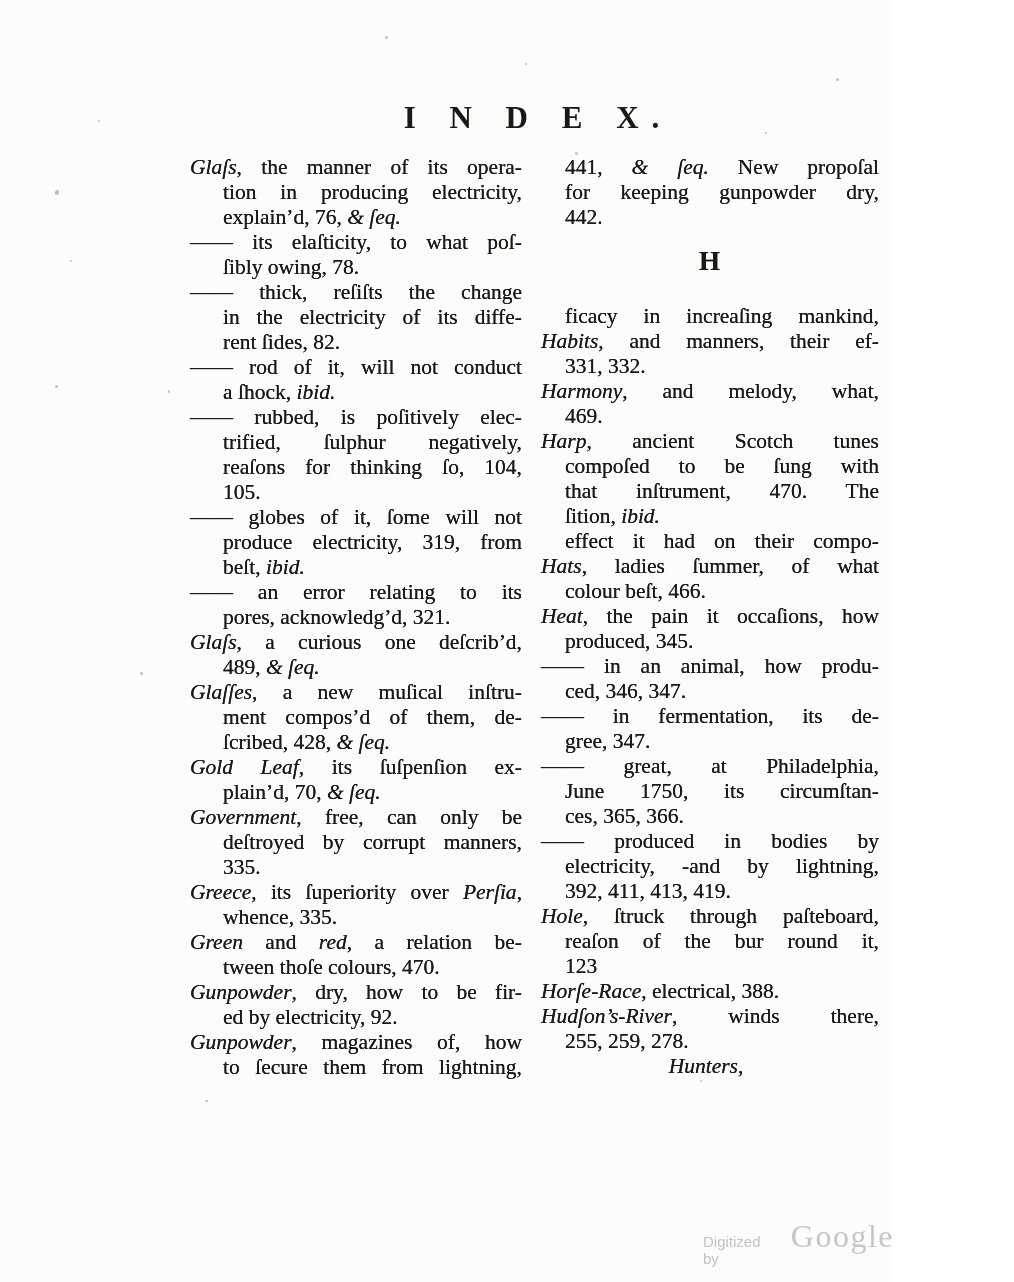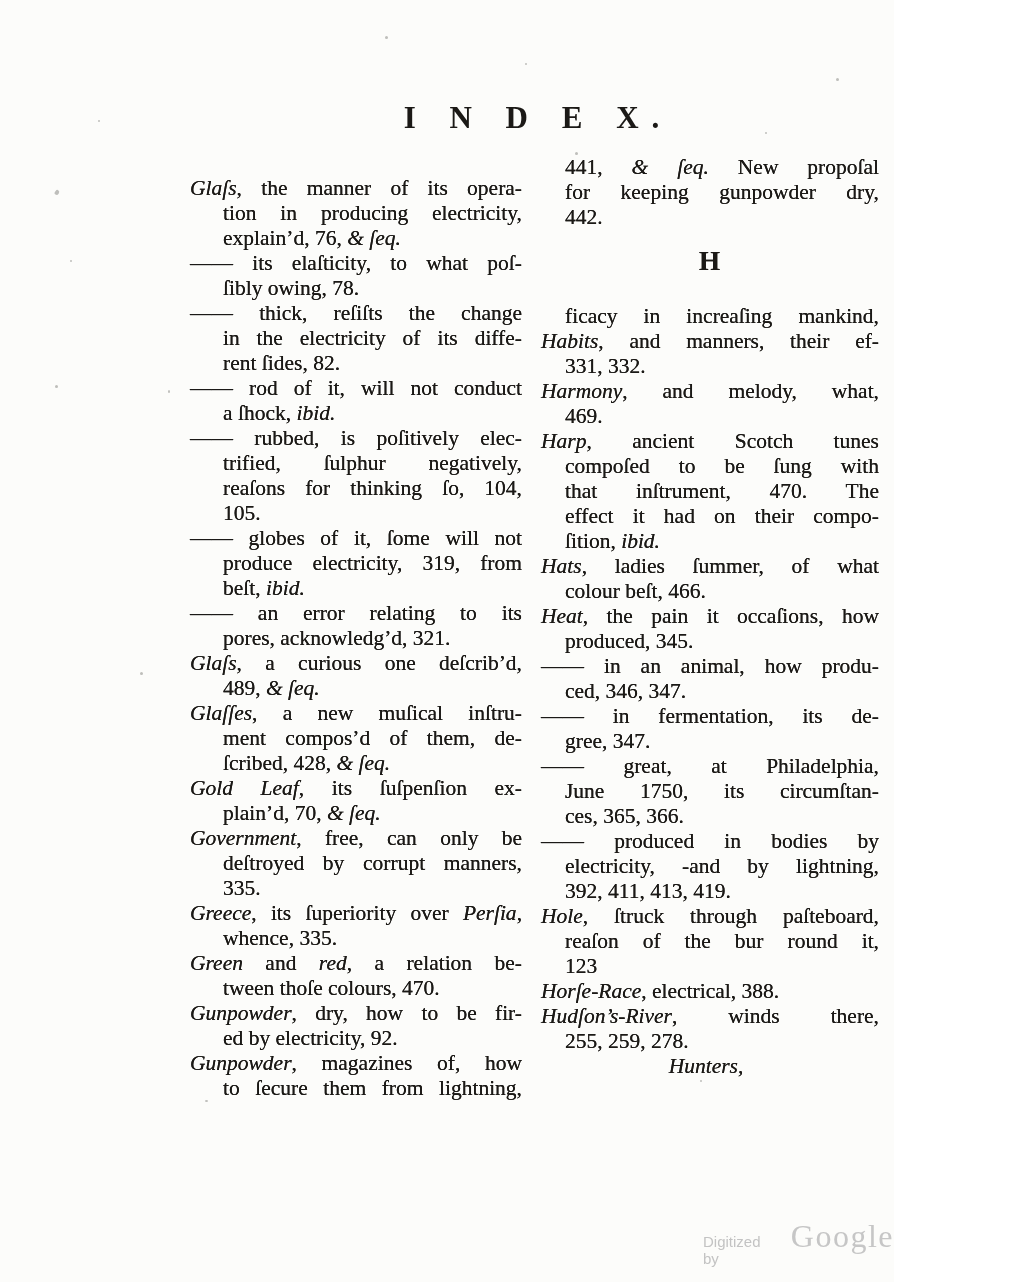--- a/index.html
+++ b/index.html
@@ -26,21 +26,21 @@
     text-indent: 13px;
     white-space: nowrap;
   }
   .col {
     position: absolute;
     top: 155px;
     font-size: 21.5px;
     line-height: 25px;
     text-shadow: 0 0 0.4px currentColor;
   }
-  .col-left  { left: 190px; width: 332px; margin-top: 21px; }
+  .col-left  { left: 190px; width: 332px; }
   .col-right { left: 541px; width: 338px; }
   .line { text-align: left; }
   .line.j { text-align: justify; text-align-last: justify; }
   .col-left  .line.ind { padding-left: 33px; }
   .col-right .line.ind { padding-left: 24px; }
   .it { font-style: italic; }
   .sect-heading {
     text-align: center;
     font-size: 27px;
     line-height: 32px;
@@ -132,22 +132,22 @@
       <div class="line ind"><span>442.</span></div>
       <div class="sect-heading">H</div>
       <div class="line ind j"><span>ficacy in increaſing mankind,</span></div>
       <div class="line j"><span class="it">Habits</span><span>, and manners, their ef-</span></div>
       <div class="line ind"><span>331, 332.</span></div>
       <div class="line j"><span class="it">Harmony</span><span>, and melody, what,</span></div>
       <div class="line ind"><span>469.</span></div>
       <div class="line j"><span class="it">Harp</span><span>, ancient Scotch tunes</span></div>
       <div class="line ind j"><span>compoſed to be ſung with</span></div>
       <div class="line ind j"><span>that inſtrument, 470. The</span></div>
+      <div class="line ind"><span>ſition, </span><span class="it">ibid.</span></div>
       <div class="line ind j"><span>effect it had on their compo-</span></div>
-      <div class="line ind"><span>ſition, </span><span class="it">ibid.</span></div>
       <div class="line j"><span class="it">Hats</span><span>, ladies ſummer, of what</span></div>
       <div class="line ind"><span>colour beſt, 466.</span></div>
       <div class="line j"><span class="it">Heat</span><span>, the pain it occaſions, how</span></div>
       <div class="line ind"><span>produced, 345.</span></div>
       <div class="line j"><span>—— in an animal, how produ-</span></div>
       <div class="line ind"><span>ced, 346, 347.</span></div>
       <div class="line j"><span>—— in fermentation, its de-</span></div>
       <div class="line ind"><span>gree, 347.</span></div>
       <div class="line j"><span>—— great, at Philadelphia,</span></div>
       <div class="line ind j"><span>June 1750, its circumſtan-</span></div>

